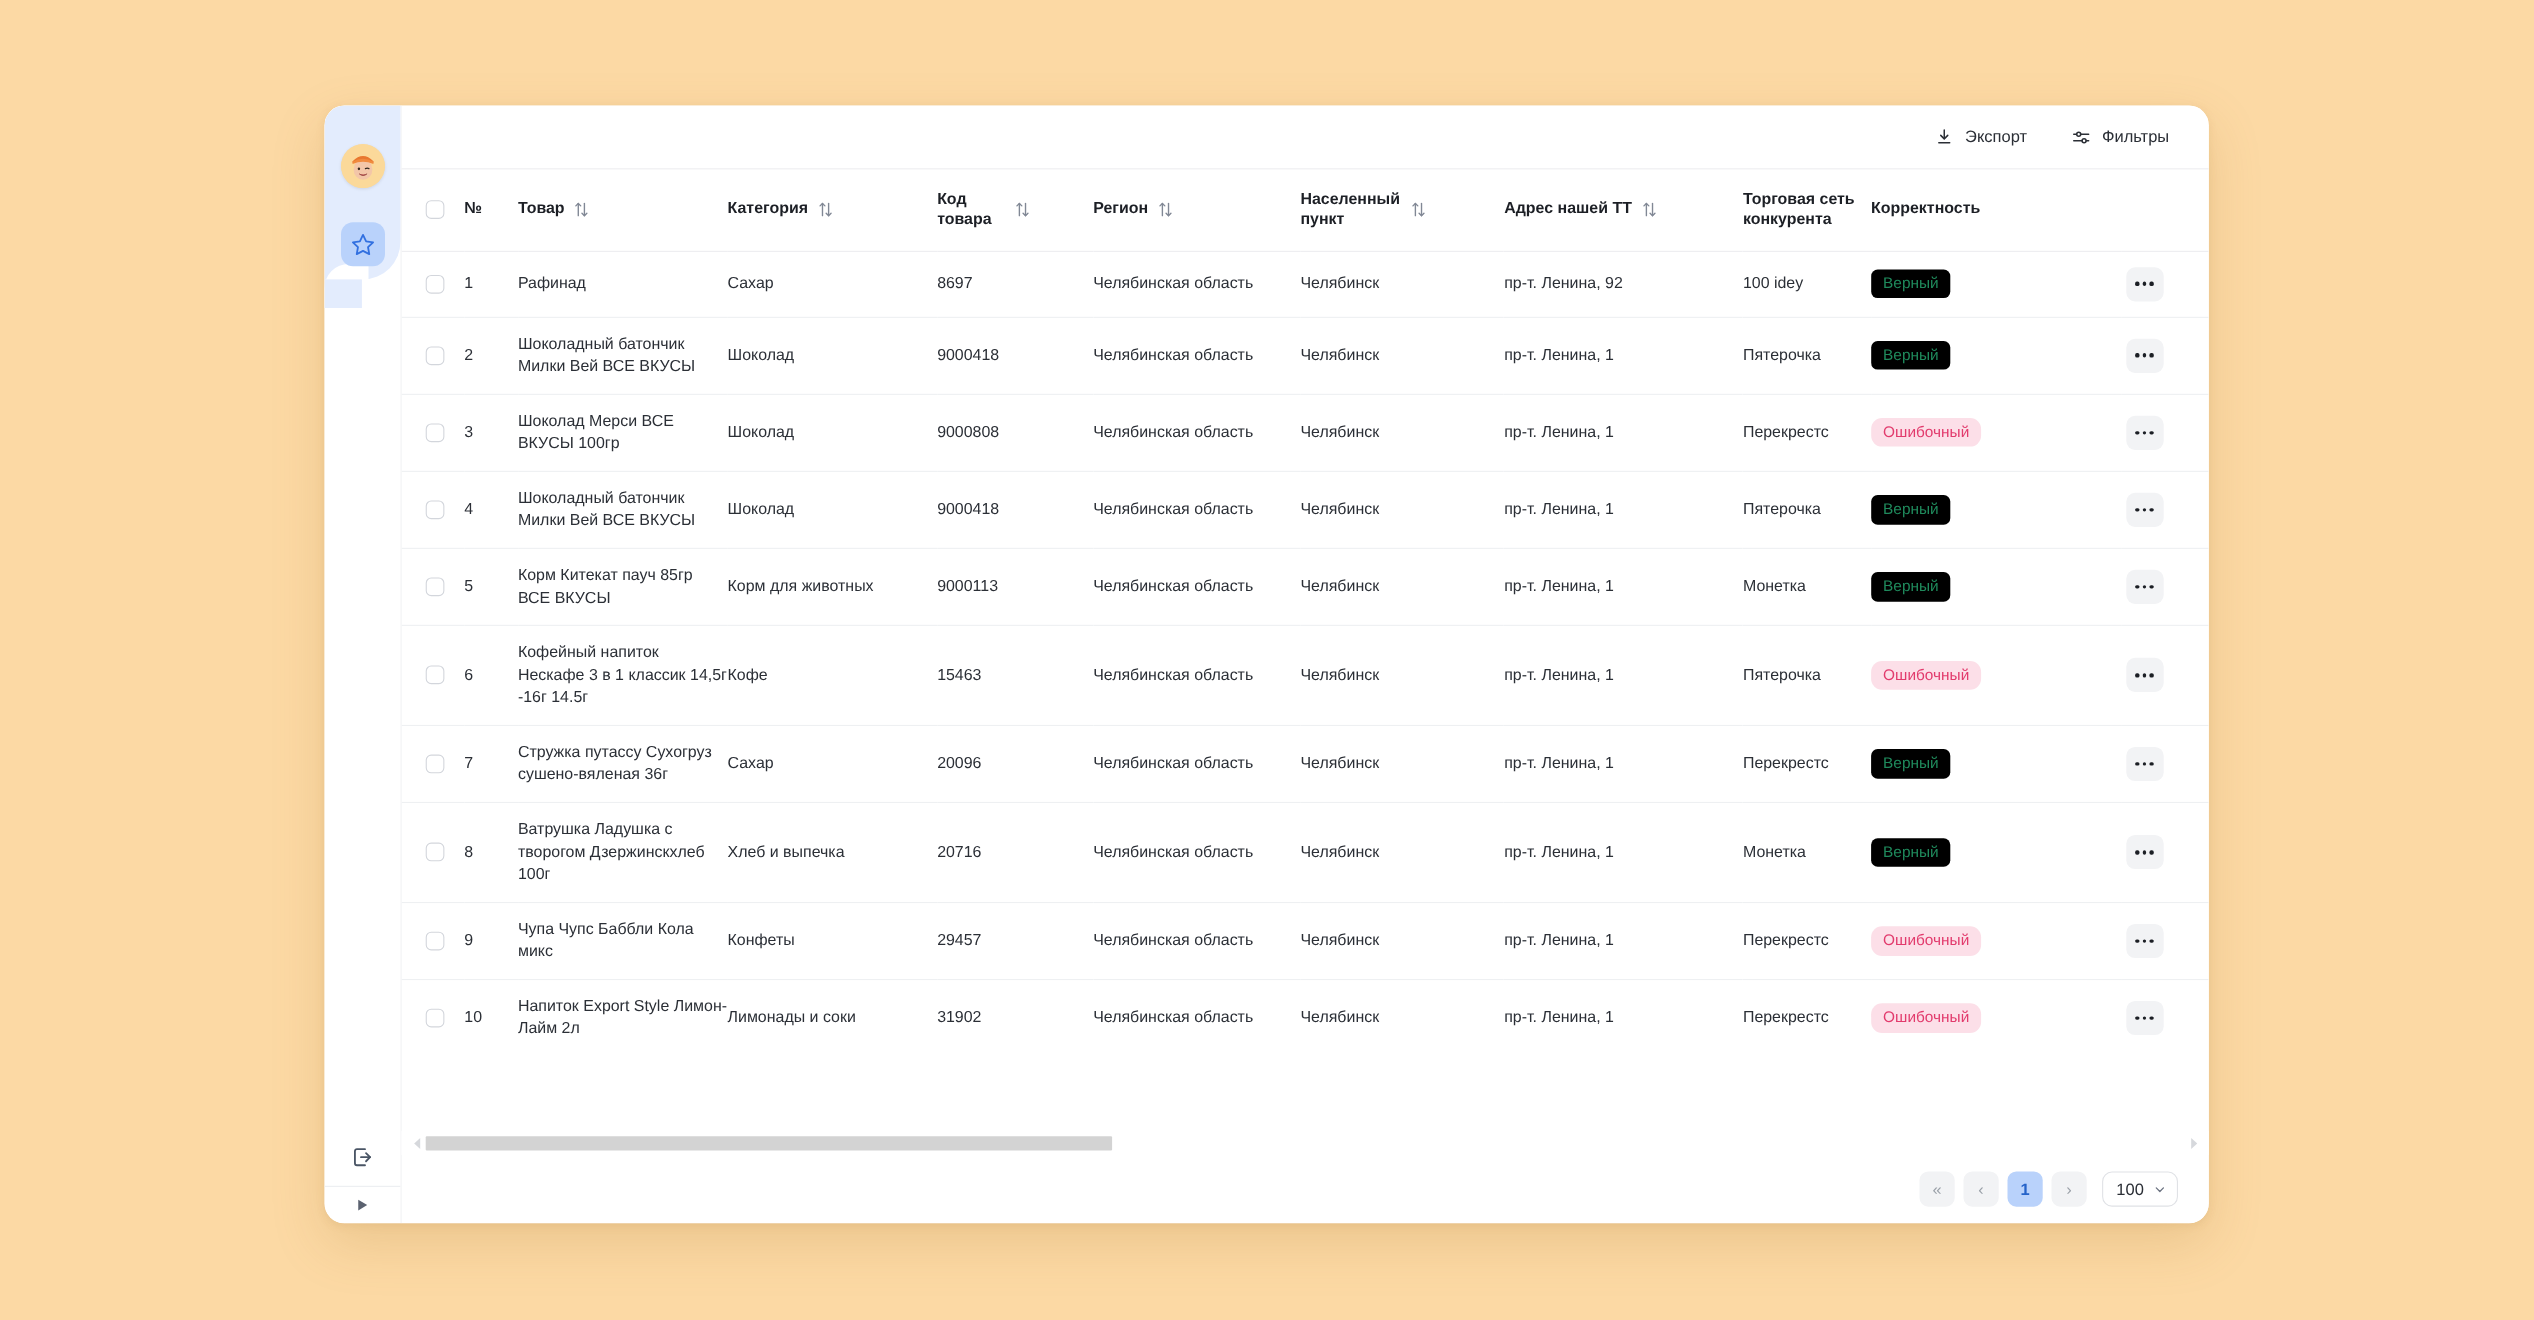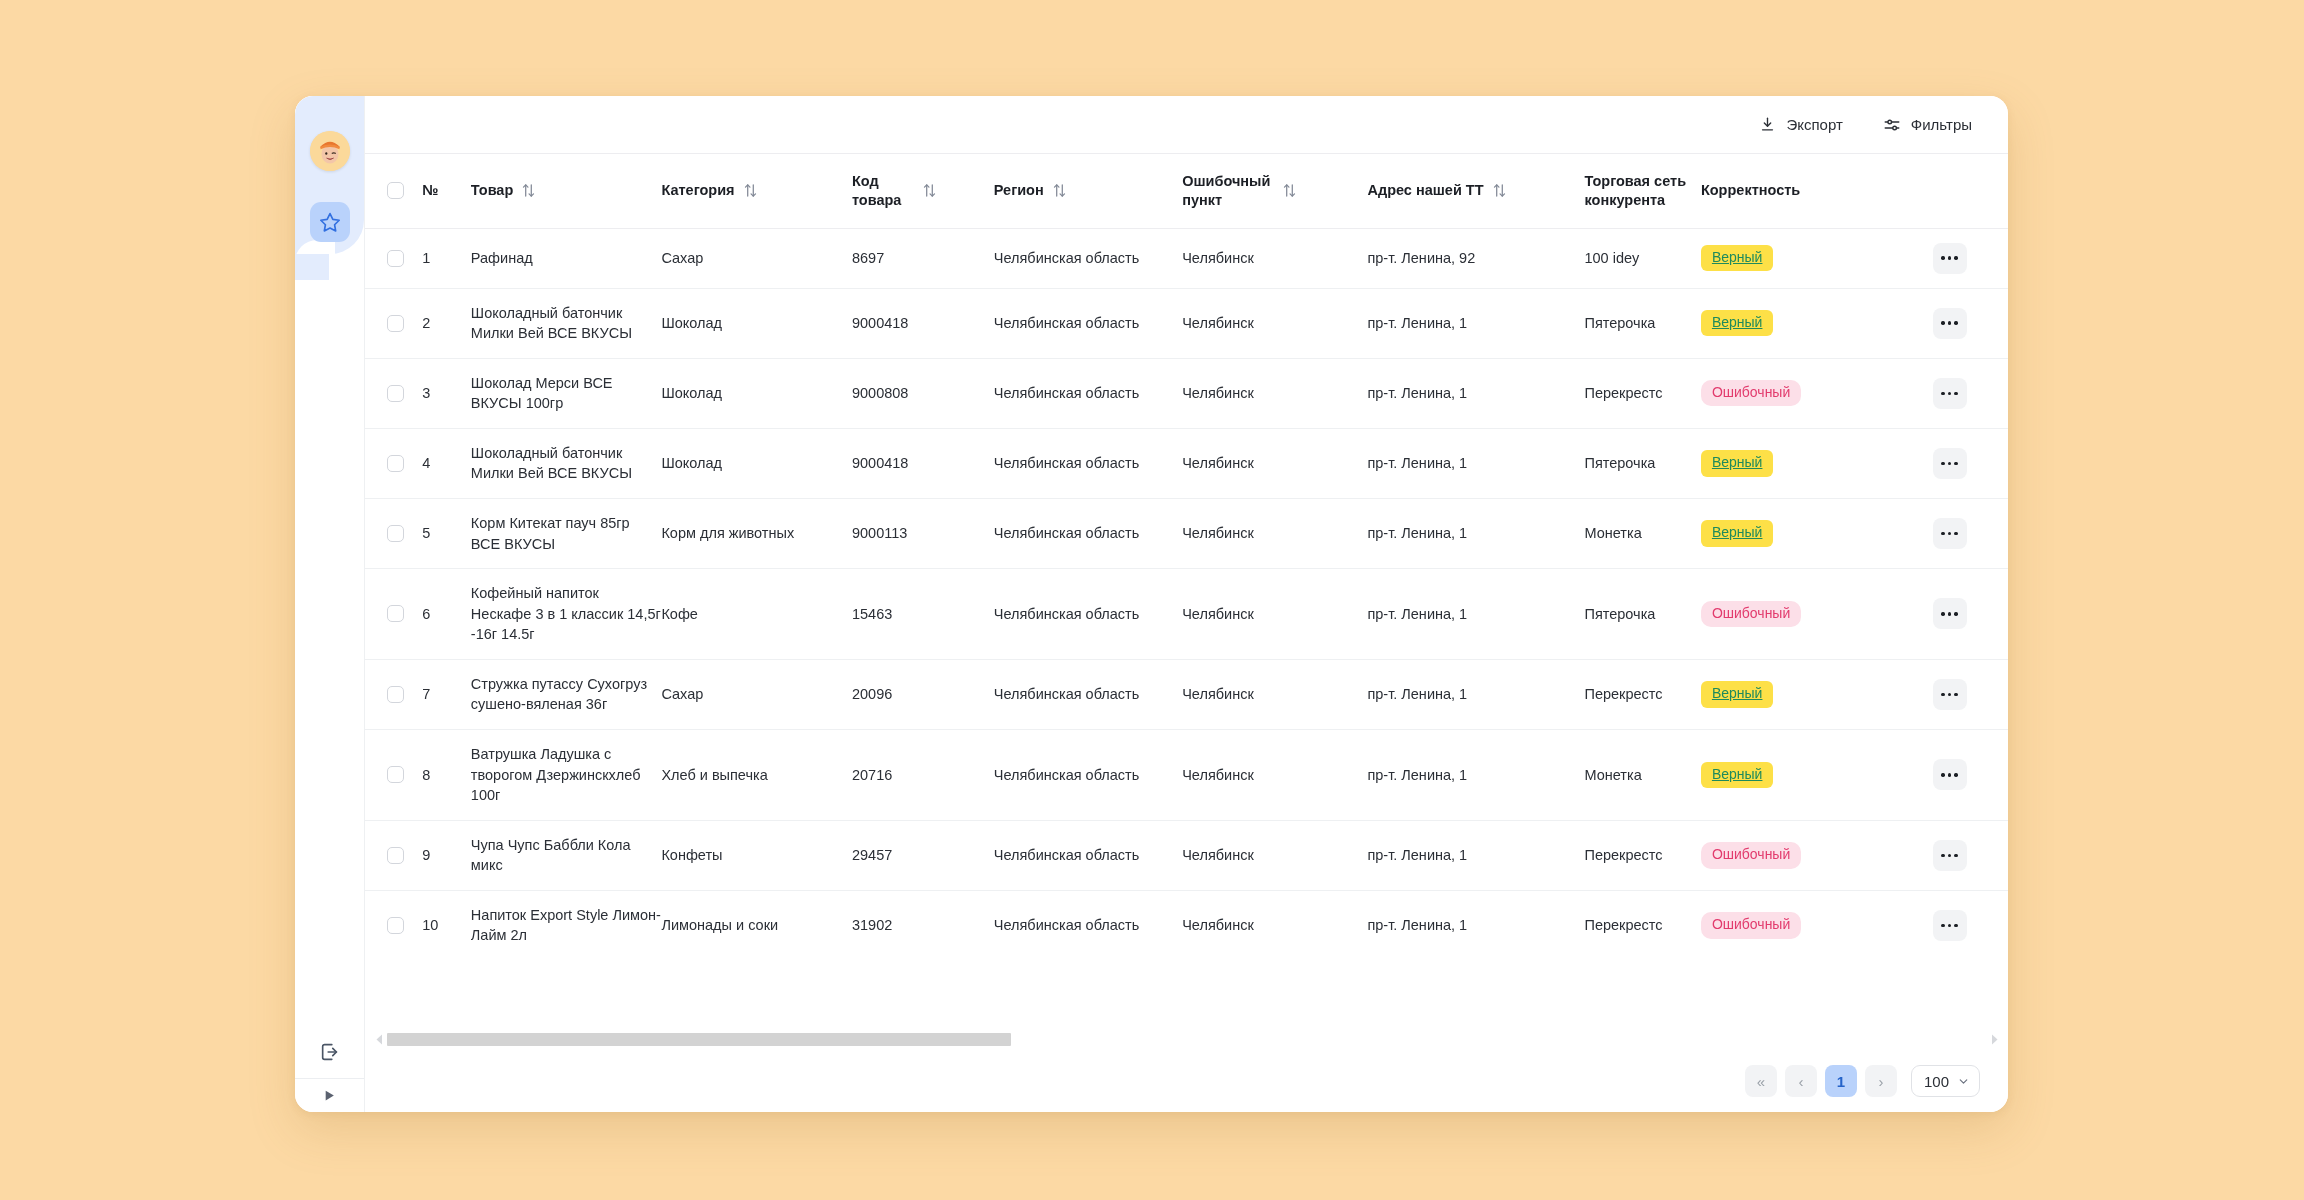--- a/index.html
+++ b/index.html
@@ -200,21 +200,21 @@
   }
 
   .badge {
     display: inline-block;
     padding: 4px 11px 5px;
     border-radius: 6px;
     font-size: 14px;
     line-height: 1.25;
     white-space: nowrap;
   }
-  .badge.ok  { background: #fde047; color: #1f8a5c; text-decoration: underline; }
+  .badge.ok  { background: #000000; color: #1f8a5c; }
   .badge.err { background: #fcdfe8; color: #e23b6d; border-radius: 10px; }
 
   .action-btn {
     width: 34px; height: 31px;
     border-radius: 8px;
     background: #f2f3f5;
     display: flex; align-items: center; justify-content: center;
     gap: 3px;
     cursor: pointer;
     margin-left: 4px;
@@ -433,21 +433,21 @@
                   <line x1="4" y1="14" x2="4" y2="2"></line>
                     <polyline points="1.6 4.4 4 2 6.4 4.4"></polyline>
                   <line x1="10" y1="2" x2="10" y2="14"></line>
                     <polyline points="7.6 11.6 10 14 12.4 11.6"></polyline>
                 </svg>
               </div>
             </th>
 
             <th>
               <div class="th-inner">
-                <span class="th-label two-line" style="max-width:92px">Ошибочный пункт</span>
+                <span class="th-label two-line" style="max-width:92px">Населенный пункт</span>
                 <svg class="sort-icon" width="13" height="15" viewBox="0 0 14 16" fill="none" stroke="#7b8290" stroke-width="1.35" stroke-linecap="round" stroke-linejoin="round">
                   <line x1="4" y1="14" x2="4" y2="2"></line>
                     <polyline points="1.6 4.4 4 2 6.4 4.4"></polyline>
                   <line x1="10" y1="2" x2="10" y2="14"></line>
                     <polyline points="7.6 11.6 10 14 12.4 11.6"></polyline>
                 </svg>
               </div>
             </th>
 
             <th>

